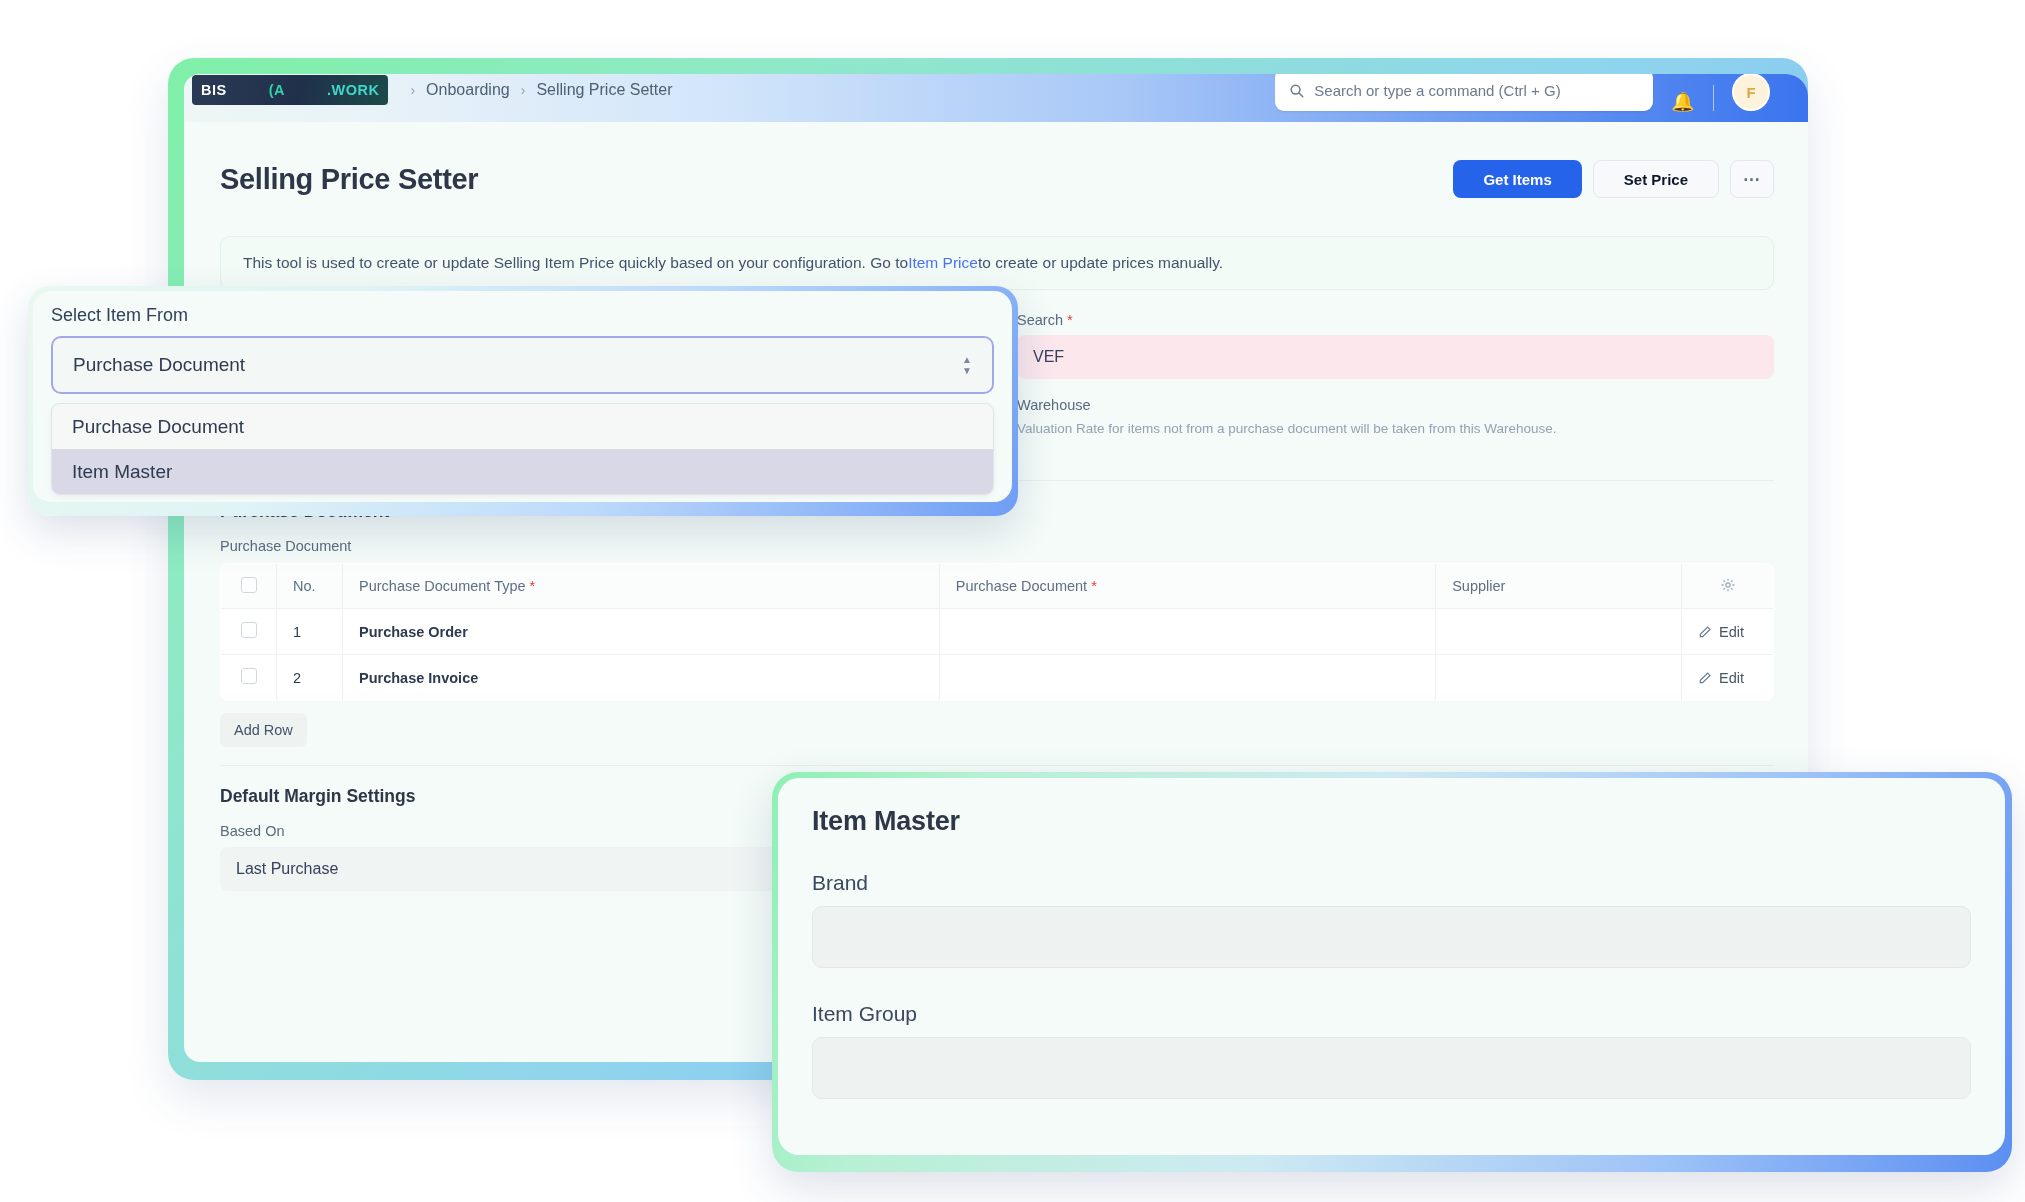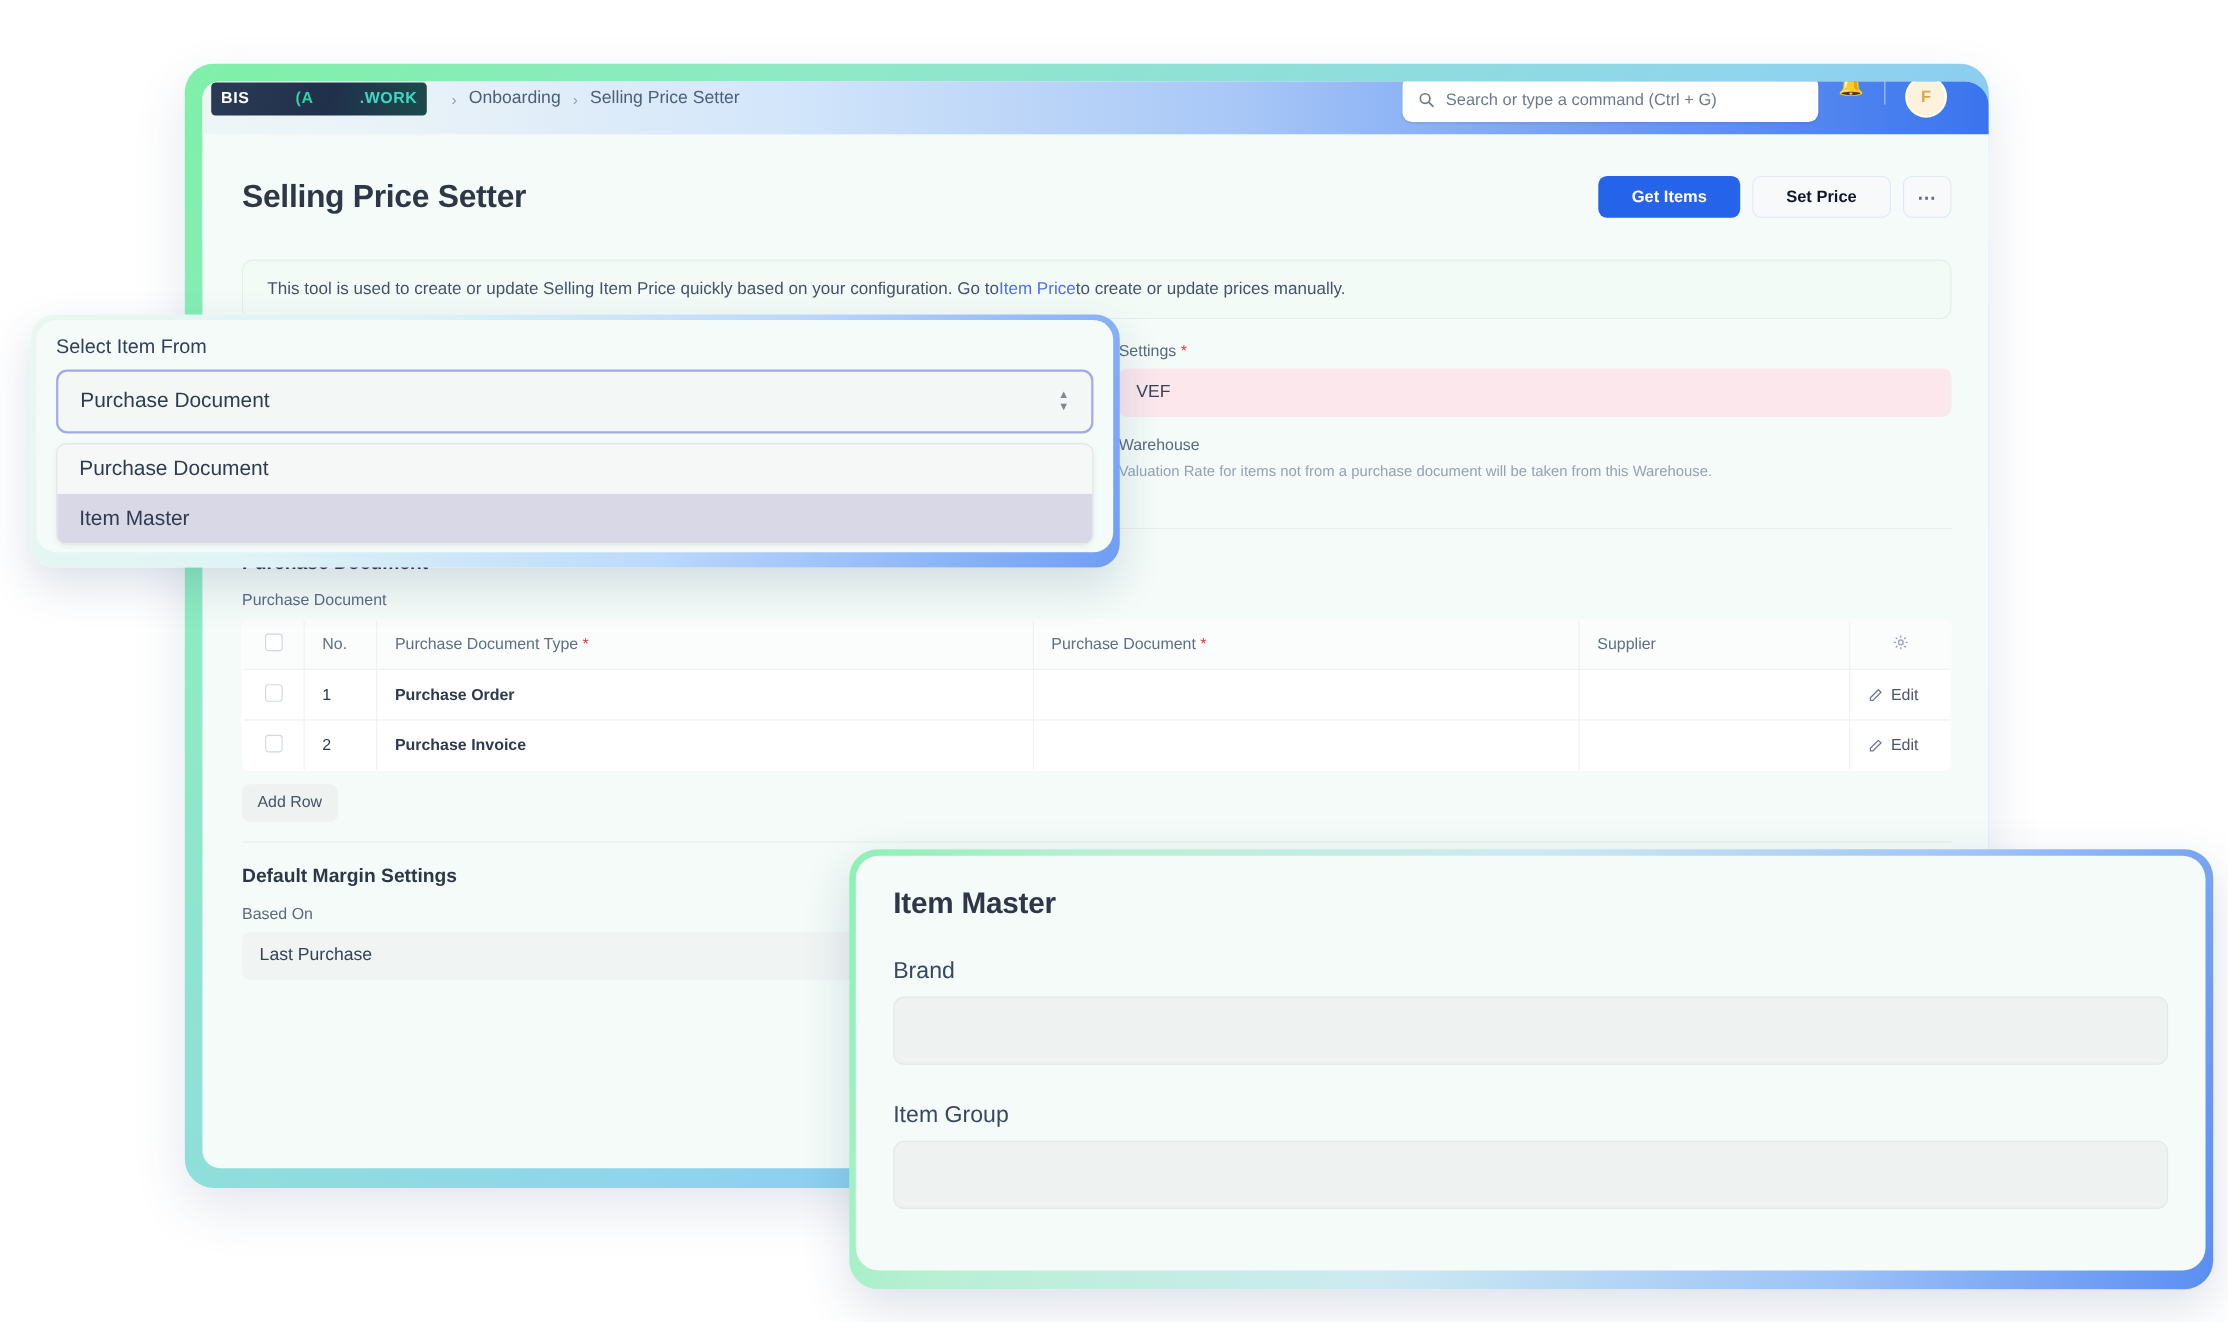--- a/index.html
+++ b/index.html
@@ -49,21 +49,21 @@
     font-size: 14.5px; font-weight: 700;
     padding: 0 9px;
     gap: 42px;
   }
   .logo .l1 { color: #ffffff; }
   .logo .l2 { color: #31d0a5; }
   .logo .l3 { color: #3fd6c6; }
   .crumbs { display:flex; align-items:center; margin-left: 22px; gap: 11px; }
   .crumbs .sep { color:#8ea0b4; font-size: 14px; }
   .crumbs a, .crumbs span.cr { color:#4d5f74; font-size: 16px; text-decoration:none; white-space:nowrap;}
-  .topbar-right { margin-left:auto; display:flex; align-items:flex-start; gap: 18px; }
+  .topbar-right { margin-left:auto; display:flex; align-items:flex-end; gap: 18px; }
   .searchbox {
     width: 378px; height: 42px; background:#fff; border-radius: 9px;
     display:flex; align-items:center; gap:10px; padding: 0 14px;
     box-shadow: 0 1px 2px rgba(0,0,0,.07);
   }
   .searchbox .ph { color:#6c7b8c; font-size:15px; }
   .bell { font-size: 19px; line-height:1; color:#ffe9a8; }
   .divider-v { width:1px; height:26px; background:rgba(255,255,255,.55); }
   .avatar {
     width:38px;height:38px;border-radius:50%;
@@ -230,21 +230,21 @@
             <span> to create or update prices manually.</span>
         </div>
 
         <div class="form-grid">
           <div class="col">
             <div class="fld-label">Select Item From</div>
             <div class="fld">Purchase Document</div>
           </div>
           <div class="col">
             <div class="fld-label">
-              <span>Settings</span>
+              <span>Search</span>
               <span class="req">*</span>
             </div>
             <div class="fld pink">VEF</div>
             <div class="fld-label" style="margin-top:18px;">Warehouse</div>
             <div class="fld-help">Valuation Rate for items not from a purchase document will be taken from this Warehouse.</div>
           </div>
         </div>
 
         <div class="hr" style="margin-top:44px;"></div>
 

